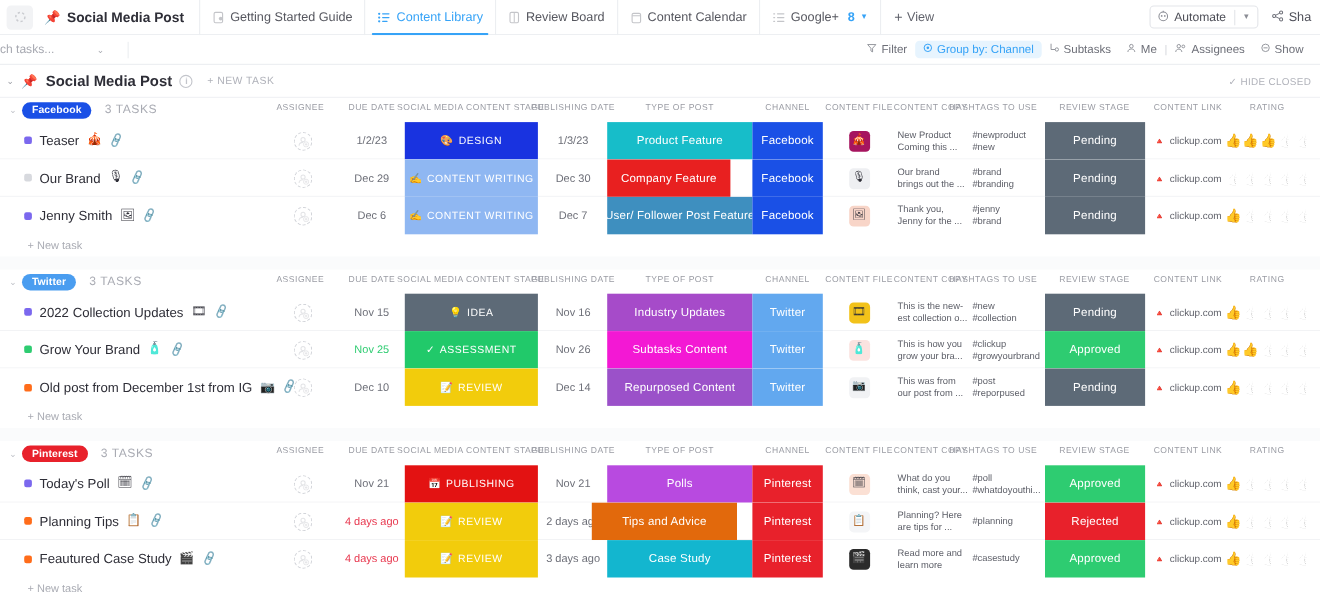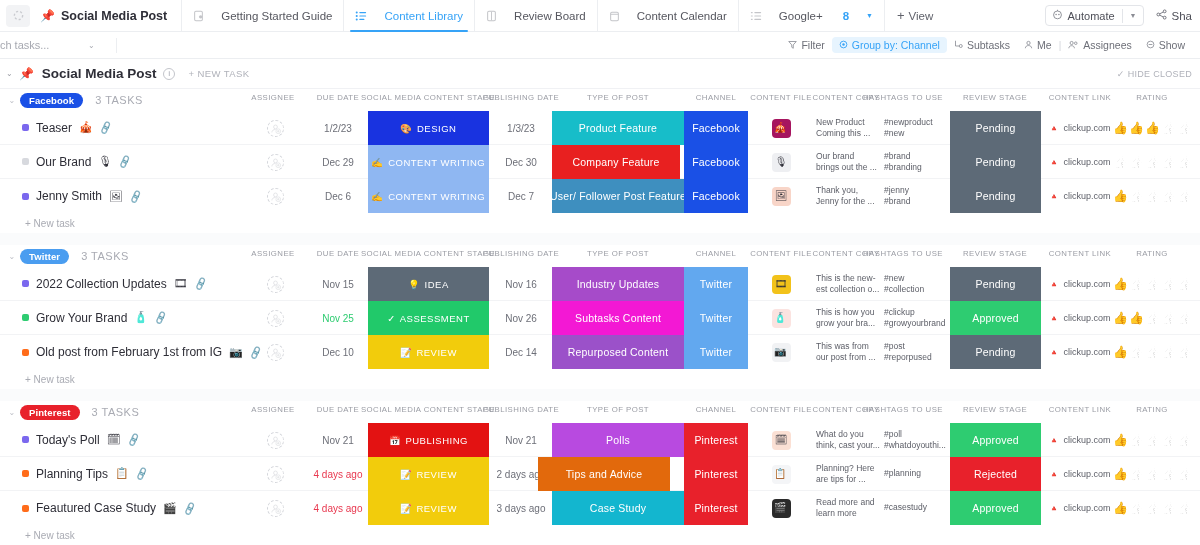--- a/index.html
+++ b/index.html
@@ -22,21 +22,21 @@
     display: flex; align-items: center; justify-content: center;
     margin-right: 8px; flex: 0 0 auto;
   }
   .spinner-box svg { opacity: .45; }
   .proj-tab {
     display: flex; align-items: center; gap: 6px;
     font-size: 12.5px; font-weight: bold; color: #2e2e37;
     padding: 0 14px 0 2px; height: 32px; white-space: nowrap;
   }
   .tab {
-    display: flex; align-items: center; gap: 17px;
+    display: flex; align-items: center; gap: 5px;
     font-size: 11.5px; color: #56575f; white-space: nowrap;
     height: 32px; padding: 0 11px; position: relative;
     border-left: 1px solid #eceef1;
   }
   .tab.active { color: #36a3f7; font-weight: normal; }
   .tab.active::after {
     content: ""; position: absolute; left: 6px; right: 6px; bottom: 0;
     height: 2px; background: #36a3f7; border-radius: 2px;
   }
   .tab .ti { opacity: .5; display: flex; }
@@ -473,21 +473,21 @@
         </div>
         <div class="cell" style="left:310px;width:56px">
           <span class="date ">Dec 29</span>
         </div>
         <div class="cell fill" style="left:368px;width:121px;background:#8fb7f2">
           <span class="pill-full"><span>✍</span>CONTENT WRITING</span>
         </div>
         <div class="cell" style="left:490px;width:62px">
           <span class="date">Dec 30</span>
         </div>
-        <div class="cell fill" style="left:552px;width:128px;background:#e82020">
+        <div class="cell fill" style="left:552px;width:112px;background:#e82020">
           <span class="pill-full pill-cap">Company Feature</span>
         </div>
         <div class="cell fill" style="left:684px;width:64px;background:#1a50e6">
           <span class="pill-full pill-cap">Facebook</span>
         </div>
         <div class="cell" style="left:750px;width:62px">
           <span class="thumb" style="background:#eeeff2">🎙</span>
         </div>
         <div class="cell" style="left:812px;width:68px">
           <span class="copy">Our brand<br>brings out the ...</span>
@@ -713,21 +713,21 @@
             <span class="">👍</span>
             <span class="off">👍</span>
             <span class="off">👍</span>
             <span class="off">👍</span>
           </span>
         </div>
       </div>
       <div class="row last">
         <div class="namecell">
           <span class="dot" style="background:#ff6c1a"></span>
-          <span class="tname">Old post from February 1st from IG</span>
+          <span class="tname">Old post from December 1st from IG</span>
           <span class="emoji">📷</span>
           <span class="clip">🔗</span>
         </div>
         <div class="cell" style="left:255px;width:40px">
           <span class="avatar">
             <svg width="11" height="11" viewBox="0 0 14 14">
               <circle cx="7" cy="5" r="2.4" fill="none" stroke="#b9bbc2" stroke-width="1.2"></circle>
               <path d="M2.4 12c0-2.5 2.1-3.8 4.6-3.8" fill="none" stroke="#b9bbc2" stroke-width="1.2"></path>
               <circle cx="10.5" cy="10.5" r="3" fill="#fff" stroke="#b9bbc2" stroke-width="1"></circle>
               <path d="M10.5 9v3M9 10.5h3" stroke="#b9bbc2" stroke-width="1"></path>

